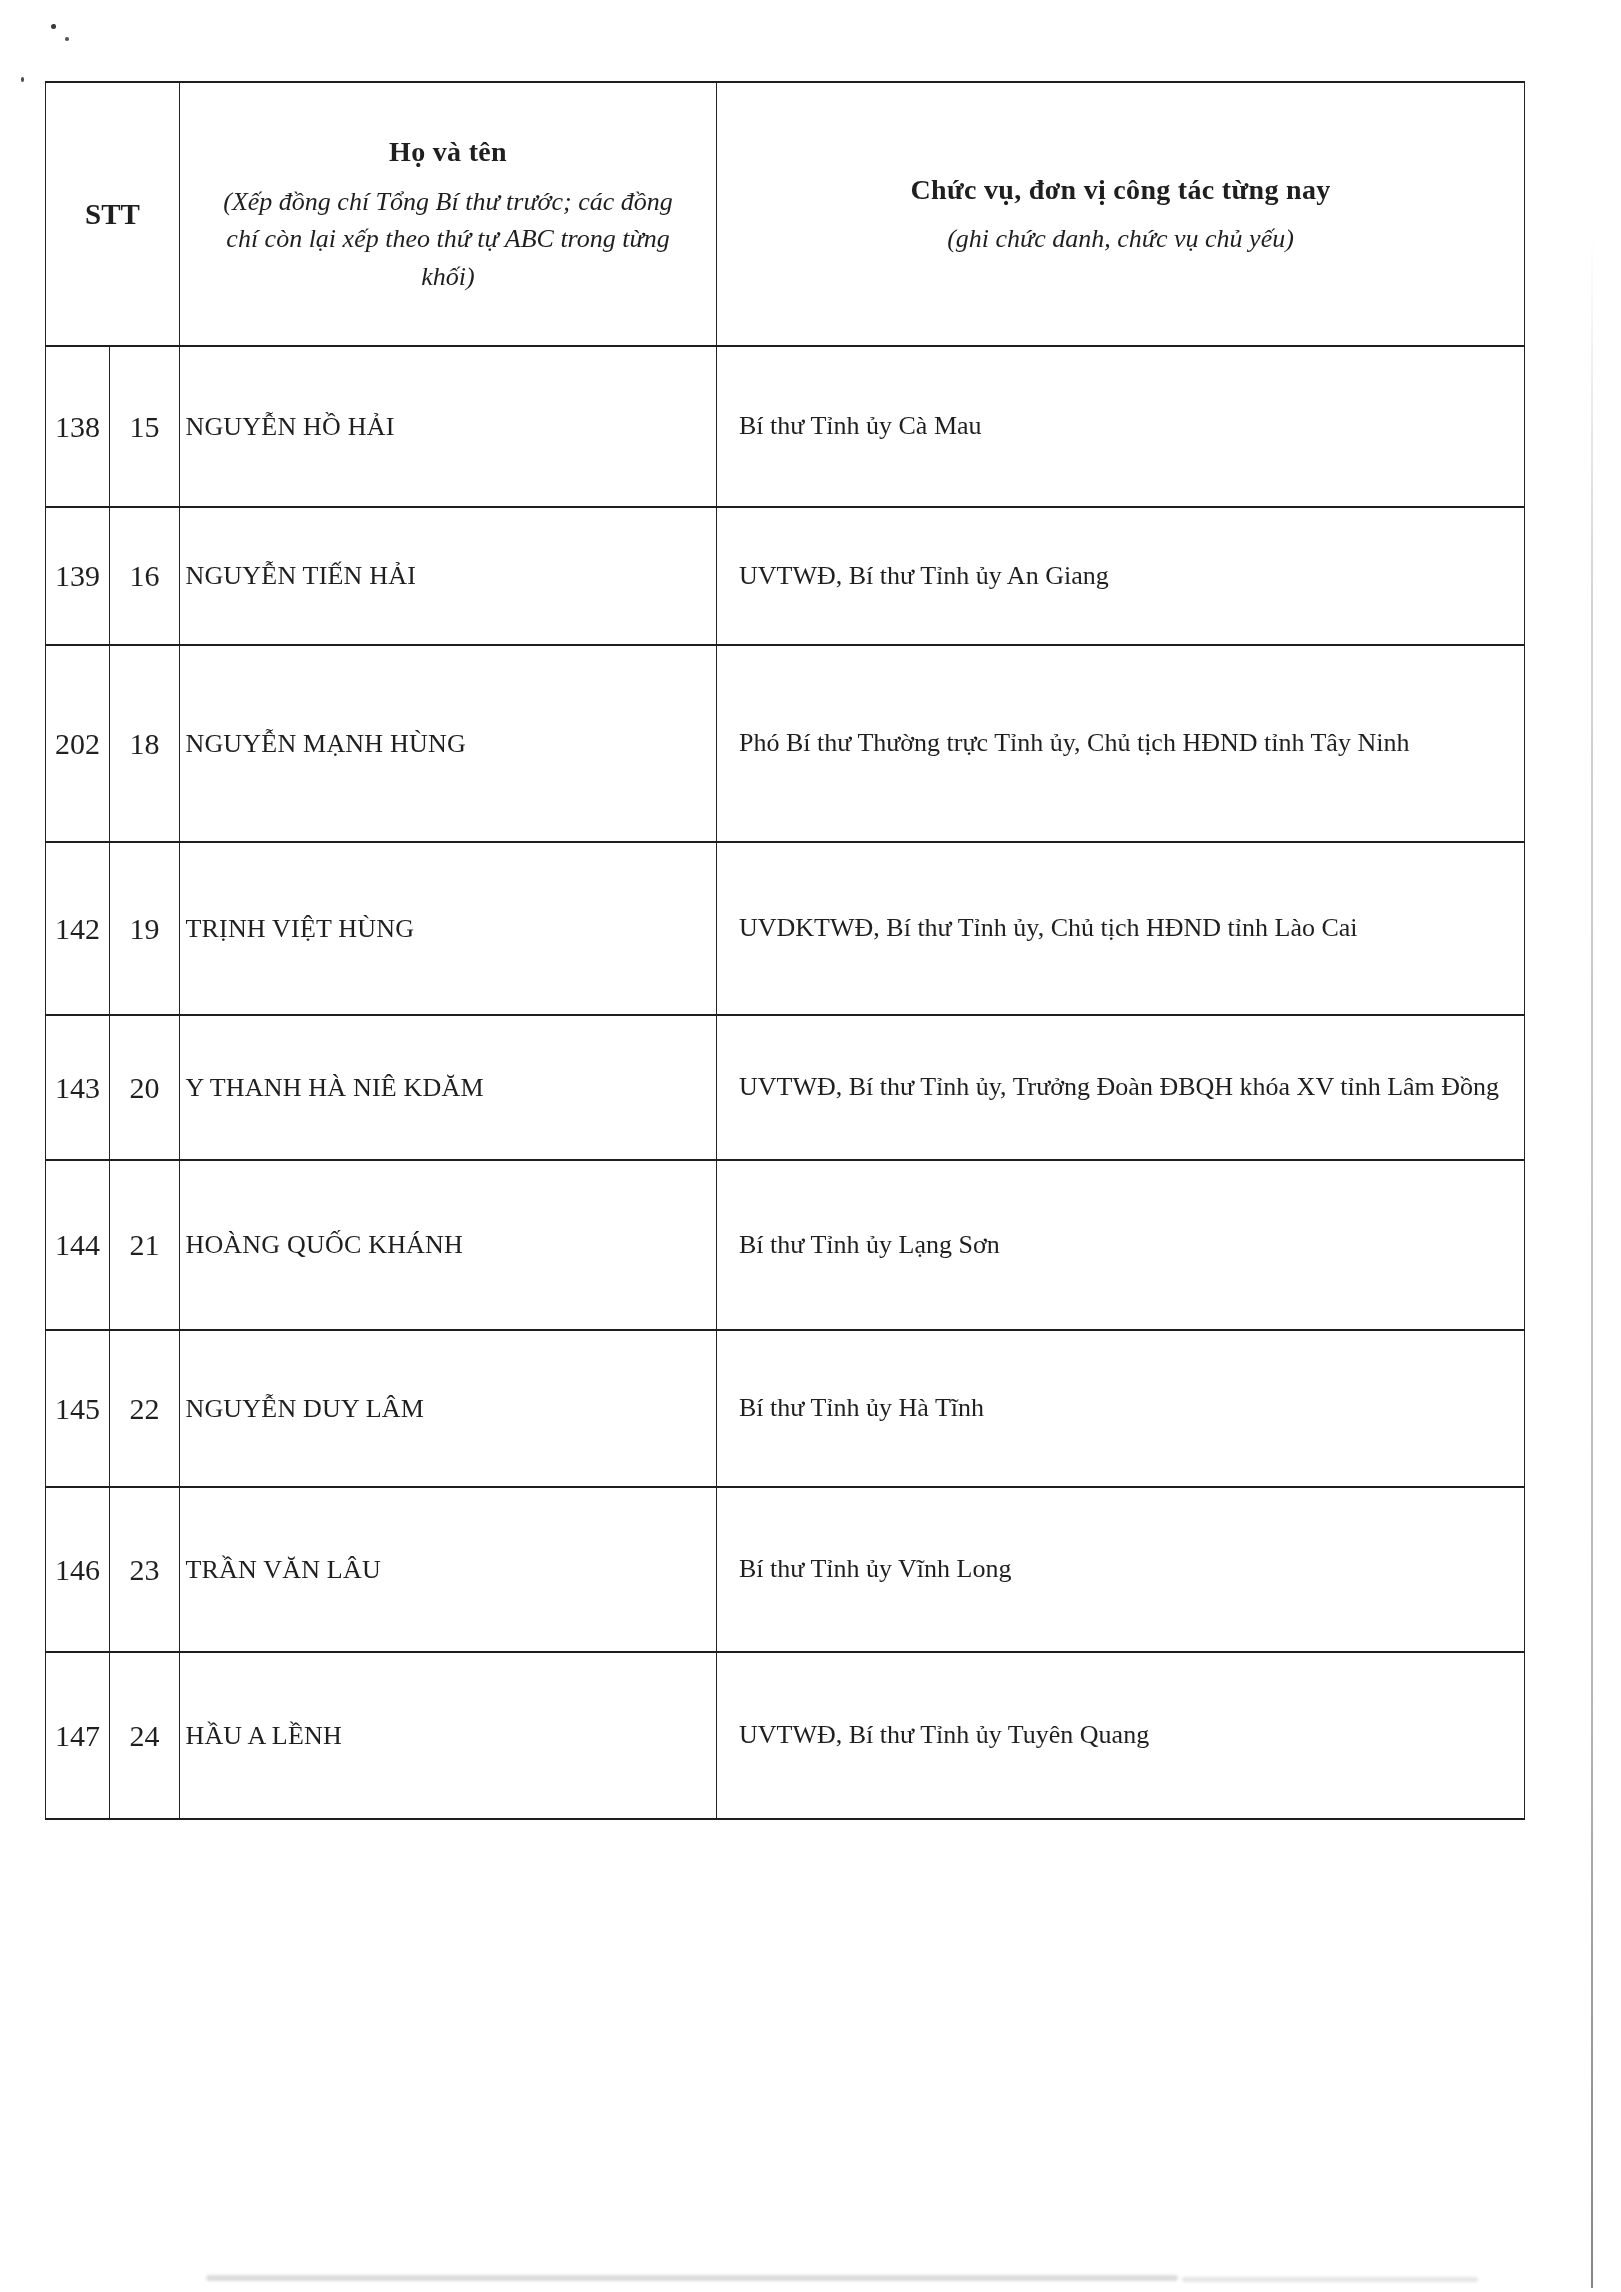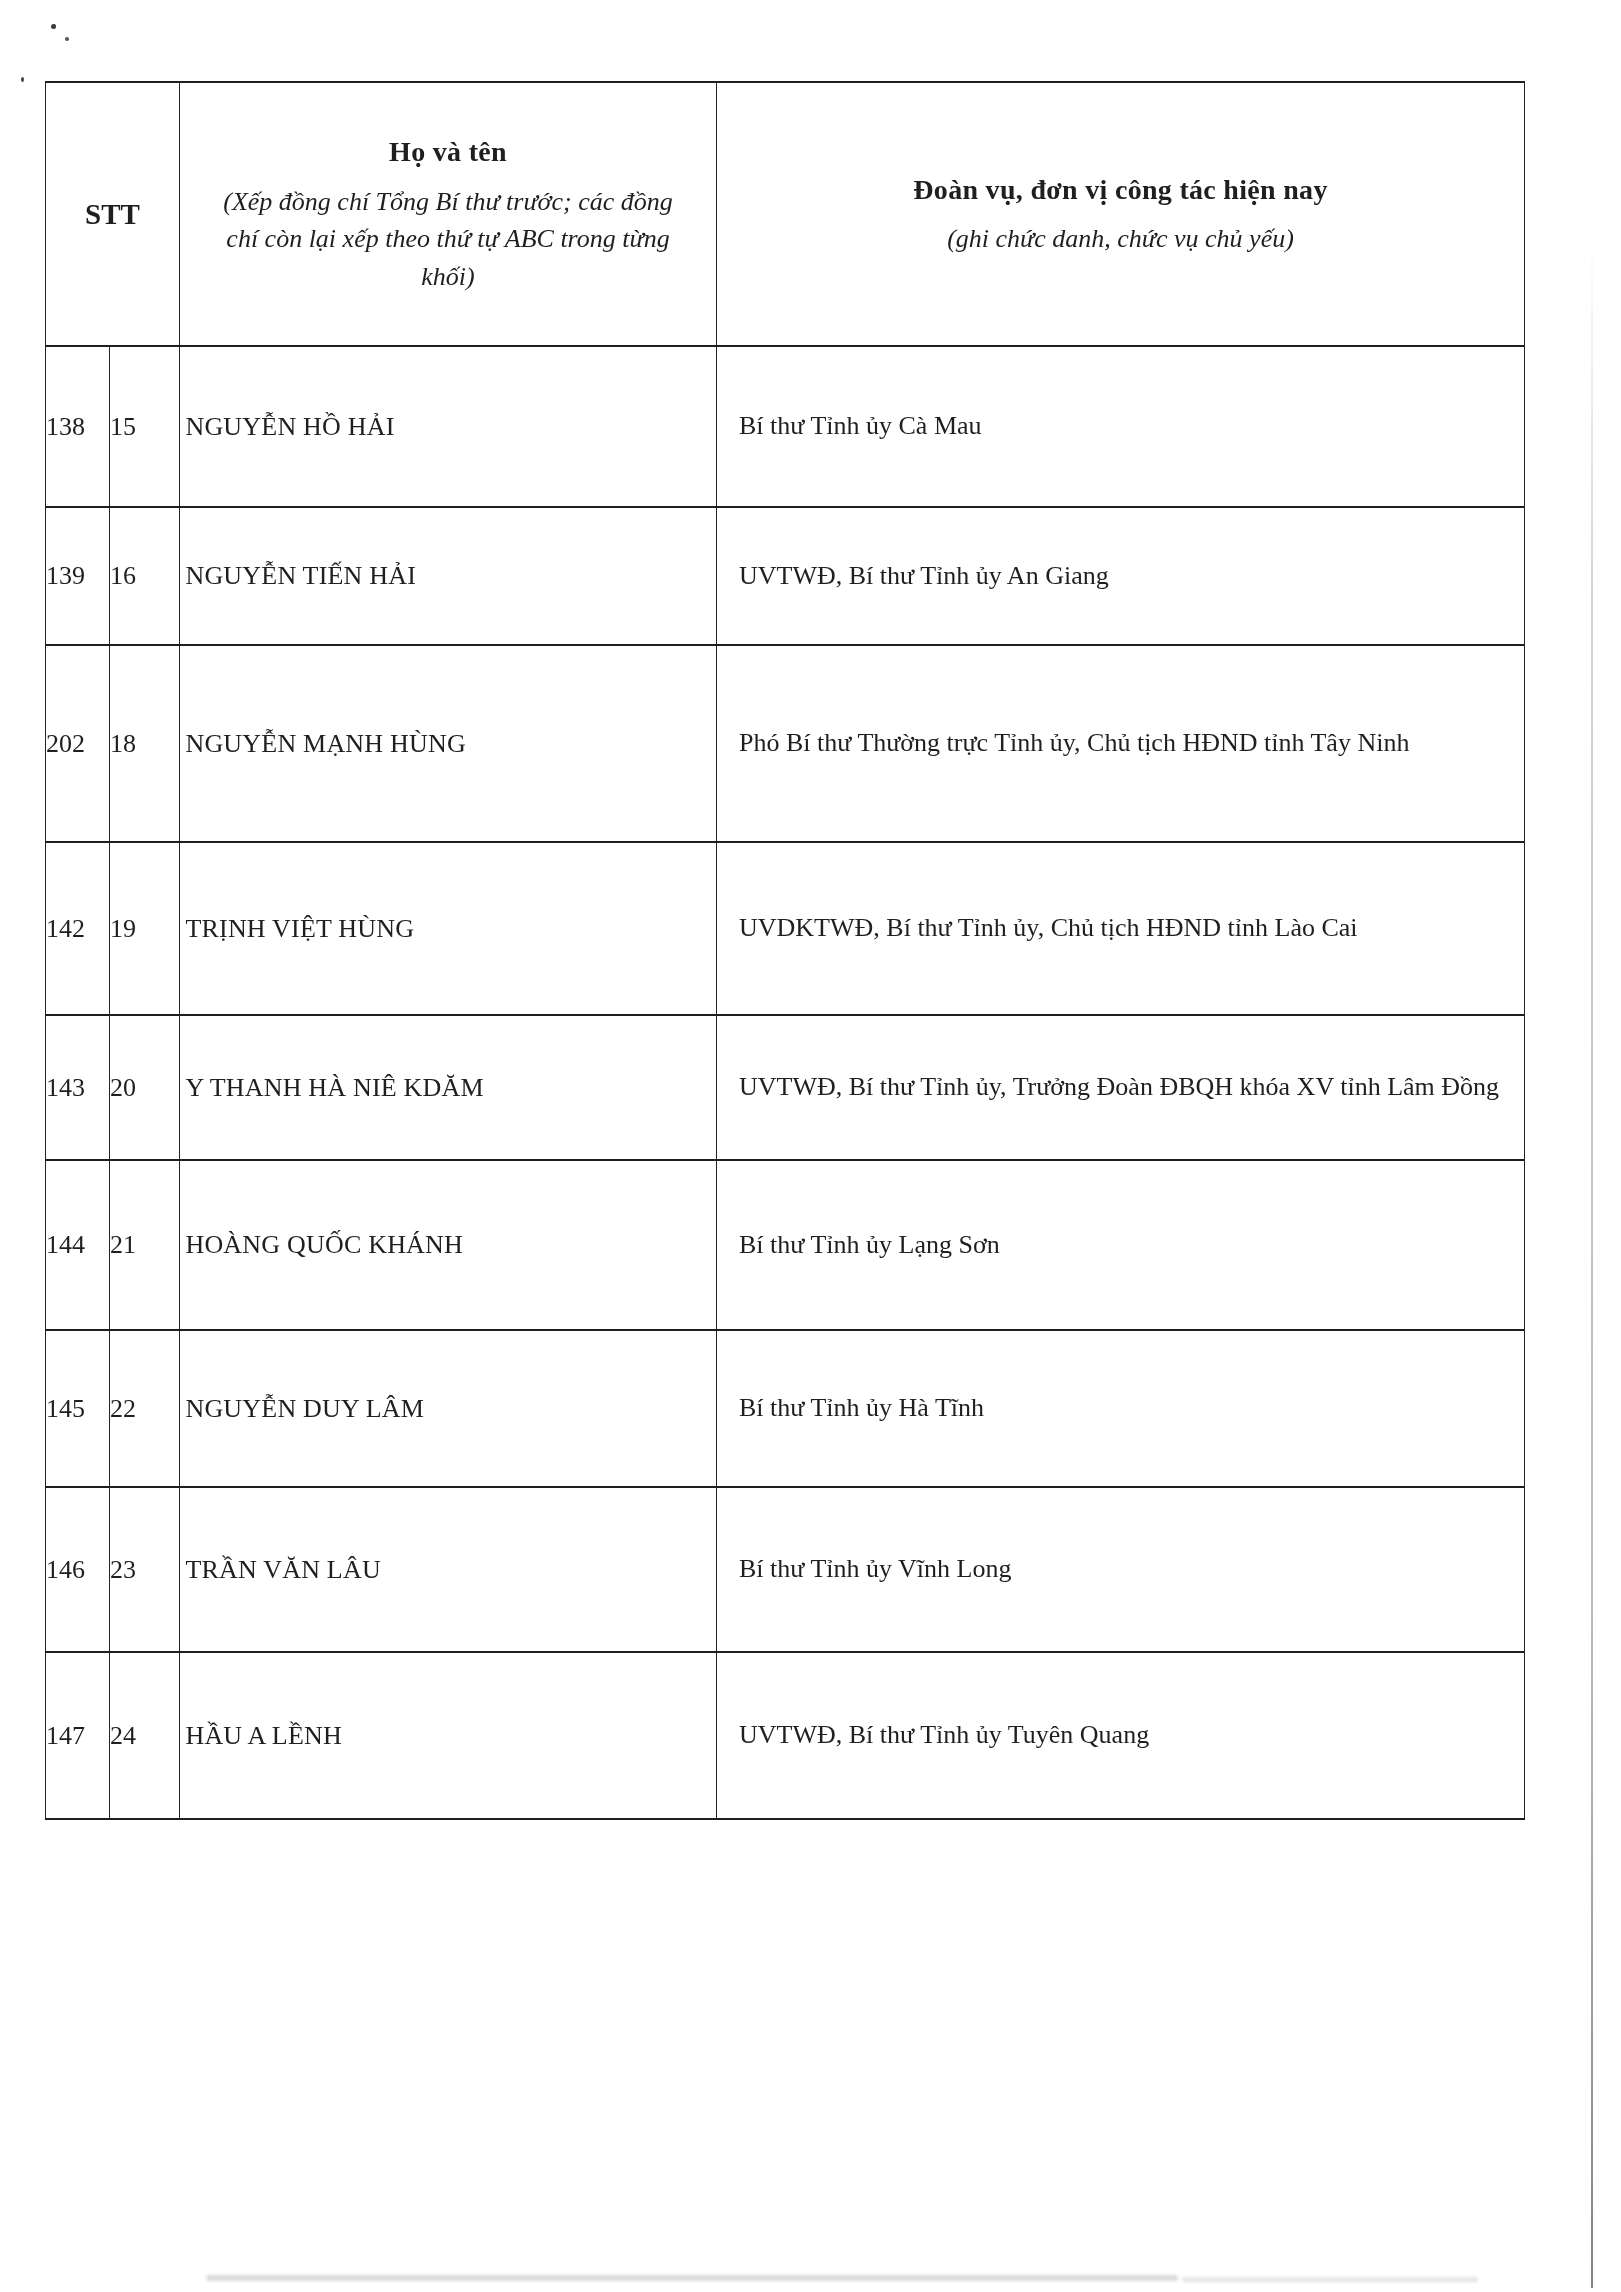--- a/index.html
+++ b/index.html
@@ -72,22 +72,22 @@
   .doc-table tbody tr:nth-child(3)  { height: 197px; }
   .doc-table tbody tr:nth-child(4)  { height: 173px; }
   .doc-table tbody tr:nth-child(5)  { height: 145px; }
   .doc-table tbody tr:nth-child(6)  { height: 170px; }
   .doc-table tbody tr:nth-child(7)  { height: 157px; }
   .doc-table tbody tr:nth-child(8)  { height: 165px; }
   .doc-table tbody tr:nth-child(9)  { height: 167px; }
   .doc-table tbody tr:nth-child(10) { height: 172px; }
 
   td.cell-num {
-    text-align: left;
-    font-size: 26px;
+    text-align: center;
+    font-size: 30px;
   }
   td.cell-name {
     font-size: 26px;
     padding-left: 5.4px;
     padding-right: 5.4px;
     letter-spacing: 0.2px;
   }
   td.cell-pos {
     font-size: 26px;
     padding-left: 22px;
@@ -136,21 +136,21 @@
       <col class="c-pos">
   </colgroup>
   <thead>
     <tr>
       <th colspan="2" class="hdr-stt">STT</th>
       <th class="hdr">
         <span class="hdr-title">Họ và tên</span>
         <span class="hdr-note">(Xếp đồng chí Tổng Bí thư trước; các đồng chí còn lại xếp theo thứ tự ABC trong từng khối)</span>
       </th>
       <th class="hdr">
-        <span class="hdr-title">Đoàn vụ, đơn vị công tác hiện nay</span>
+        <span class="hdr-title">Chức vụ, đơn vị công tác từng nay</span>
         <span class="hdr-note">(ghi chức danh, chức vụ chủ yếu)</span>
       </th>
     </tr>
   </thead>
   <tbody>
     <tr>
       <td class="cell-num">138</td>
       <td class="cell-num">15</td>
       <td class="cell-name">NGUYỄN HỒ HẢI</td>
       <td class="cell-pos">Bí thư Tỉnh ủy Cà Mau</td>

